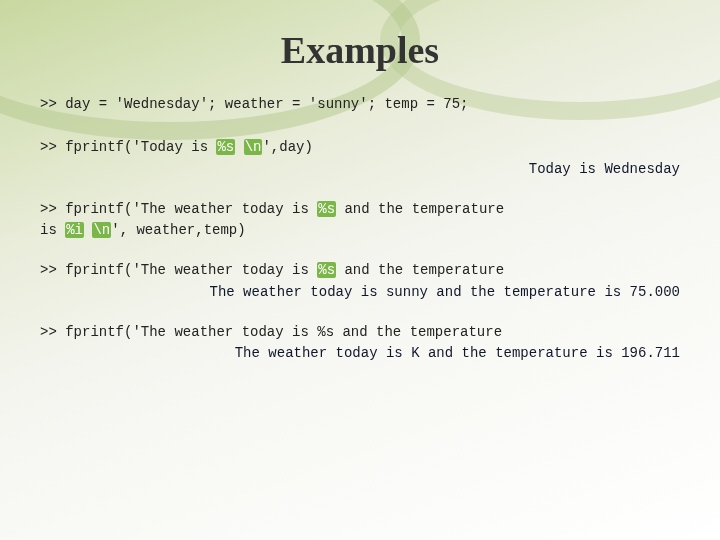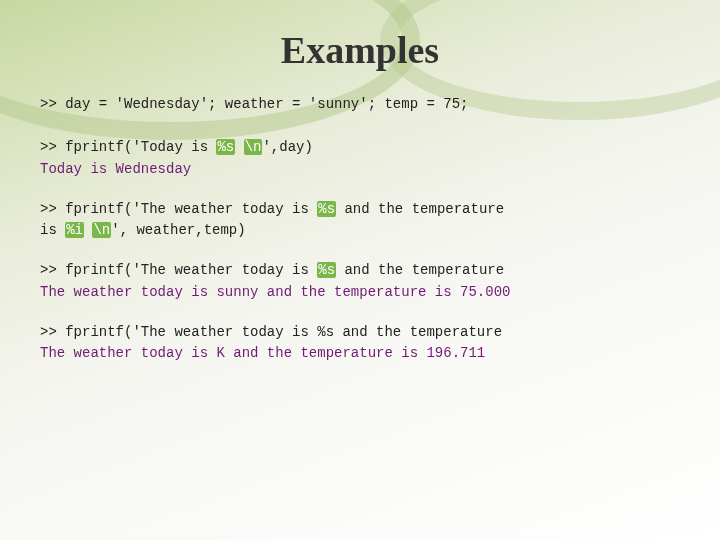--- a/index.html
+++ b/index.html
@@ -70,21 +70,22 @@
     }
 
     .code-line {
       white-space: pre;
       display: block;
     }
 
     .output-line {
       white-space: pre;
       display: block;
-      color: #701a75;
+      color: #0f172a;
+      text-align: right;
     }
 
     .highlight-green {
       background-color: #7ab648;
       color: #fff;
       padding: 0 1px;
       border-radius: 2px;
     }
   </style>
 </head>

